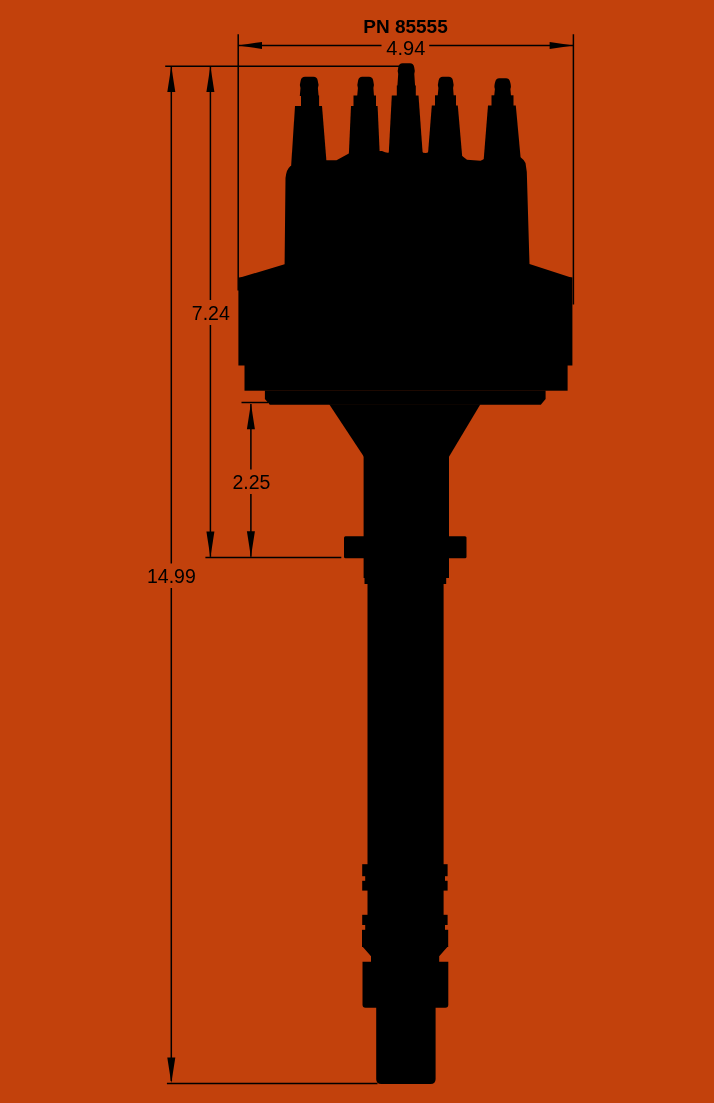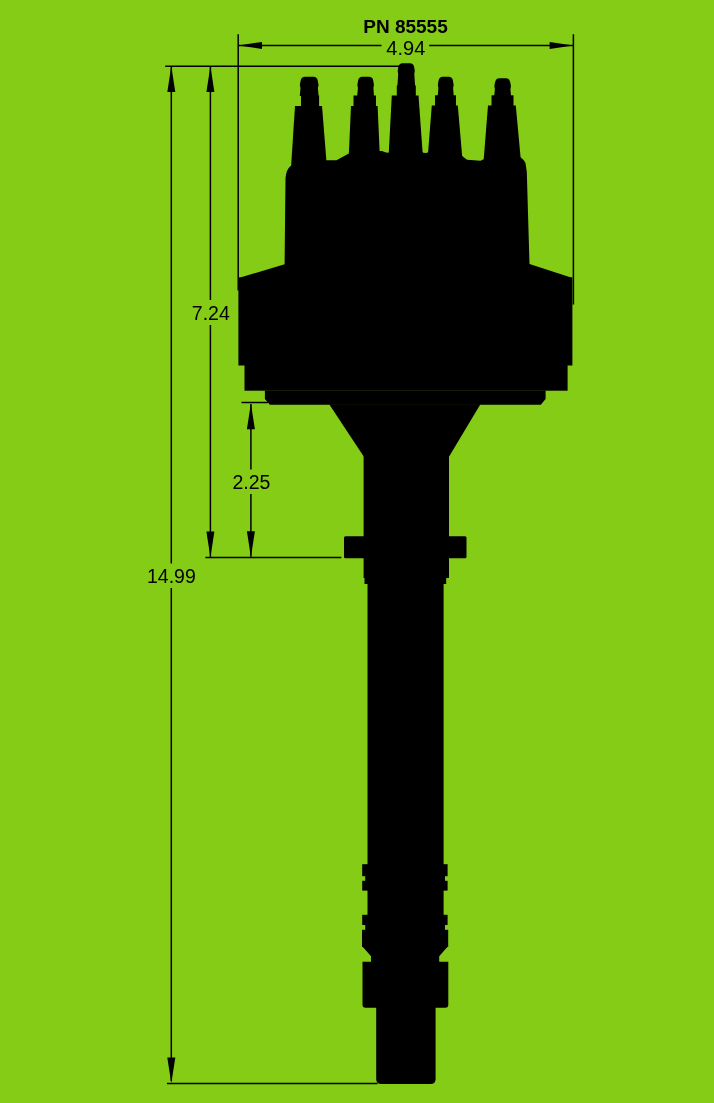--- a/index.html
+++ b/index.html
@@ -1,16 +1,16 @@
 <!DOCTYPE html>
 <html><head>
 <meta charset="utf-8">
 <style>
   html,body{margin:0;padding:0;background:#ffffff;}
-  .page{position:relative;width:714px;height:1103px;background:#84cc16;overflow:hidden;}
+  .page{position:relative;width:714px;height:1103px;background:#c2410c;overflow:hidden;}
   svg{position:absolute;left:0;top:0;}
   text{font-family:"Liberation Sans", sans-serif;fill:#000;}
 </style>
 </head>
 <body>
 <div class="page">
 <svg width="714" height="1103" viewBox="0 0 714 1103">
 
   <text x="405.5" y="32.6" font-size="19" font-weight="bold" text-anchor="middle">PN 85555</text>
 

